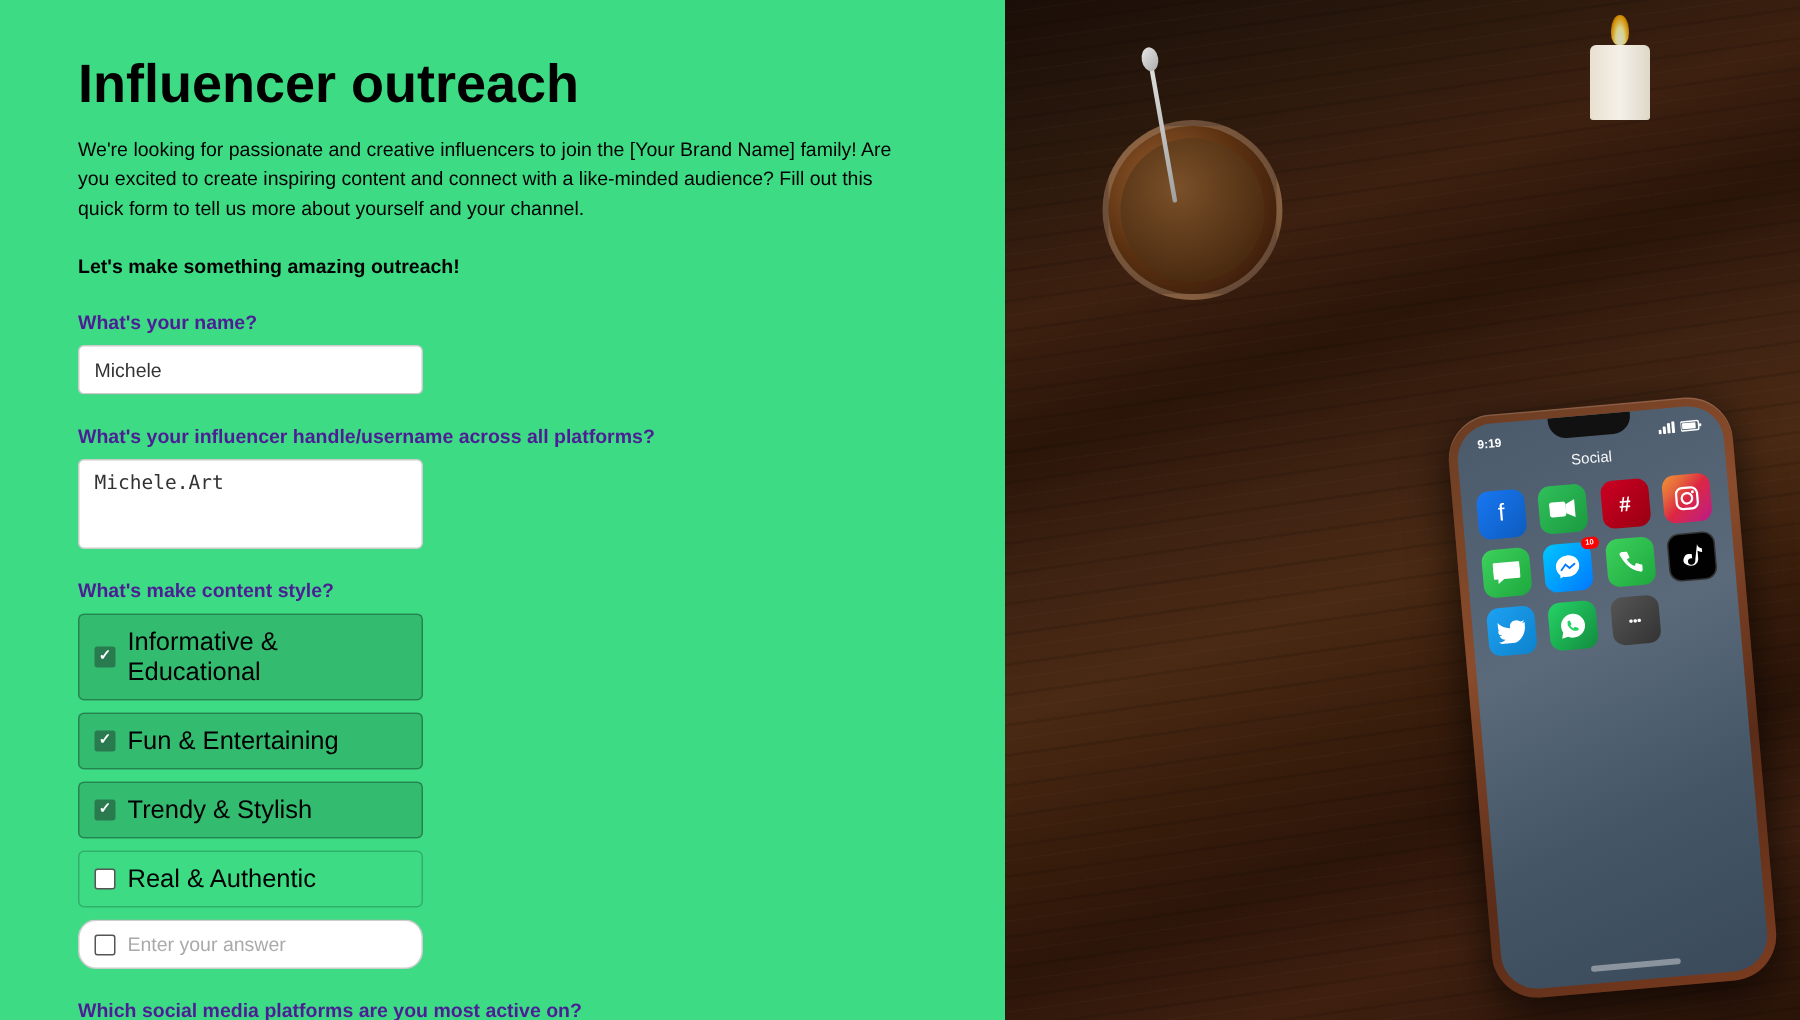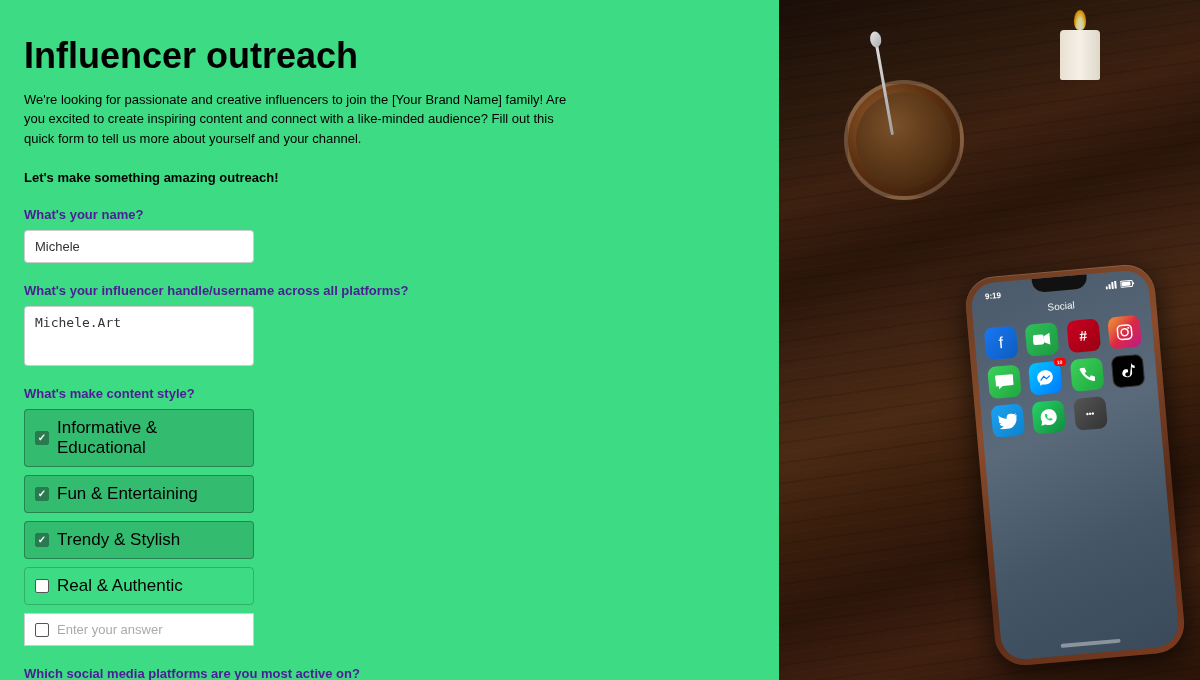--- a/index.html
+++ b/index.html
@@ -6,24 +6,24 @@
     body {
       width: 1200px;
       height: 680px;
       display: flex;
       font-family: Arial, sans-serif;
       overflow: hidden;
     }
 
     
     .left-panel {
-      width: 779px;
+      width: 670px;
       height: 680px;
       background-color: #3ddc84;
-      padding: 36px 24px;
+      padding: 36px 52px;
       overflow-y: auto;
       flex-shrink: 0;
     }
 
     .left-panel::-webkit-scrollbar { width: 0; }
 
     .page-title {
       font-size: 36px;
       font-weight: 900;
       color: #000;
@@ -132,21 +132,21 @@
 
     .checkbox-label {
       font-size: 17px;
       color: #000;
     }
 
     .other-input {
       width: 230px;
       background: white;
       border: 1px solid rgba(0,0,0,0.2);
-      border-radius: 0;
+      border-radius: 12px;
       padding: 8px 10px;
       font-size: 13px;
       color: #aaa;
       display: flex;
       align-items: center;
       gap: 8px;
     }
 
     
     .right-panel {

